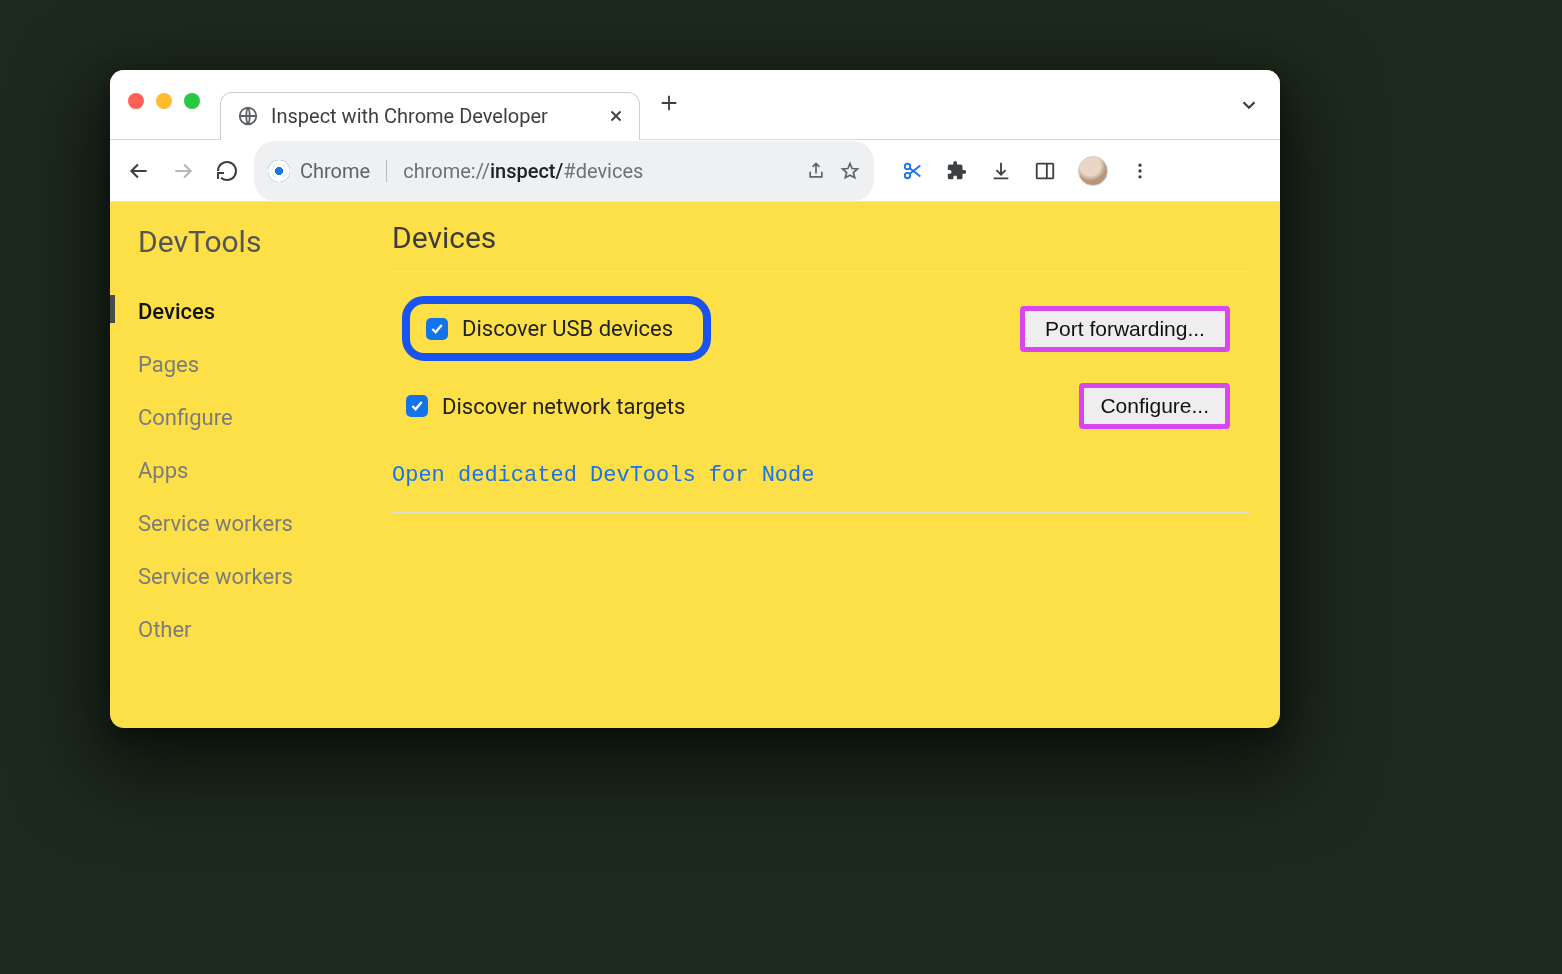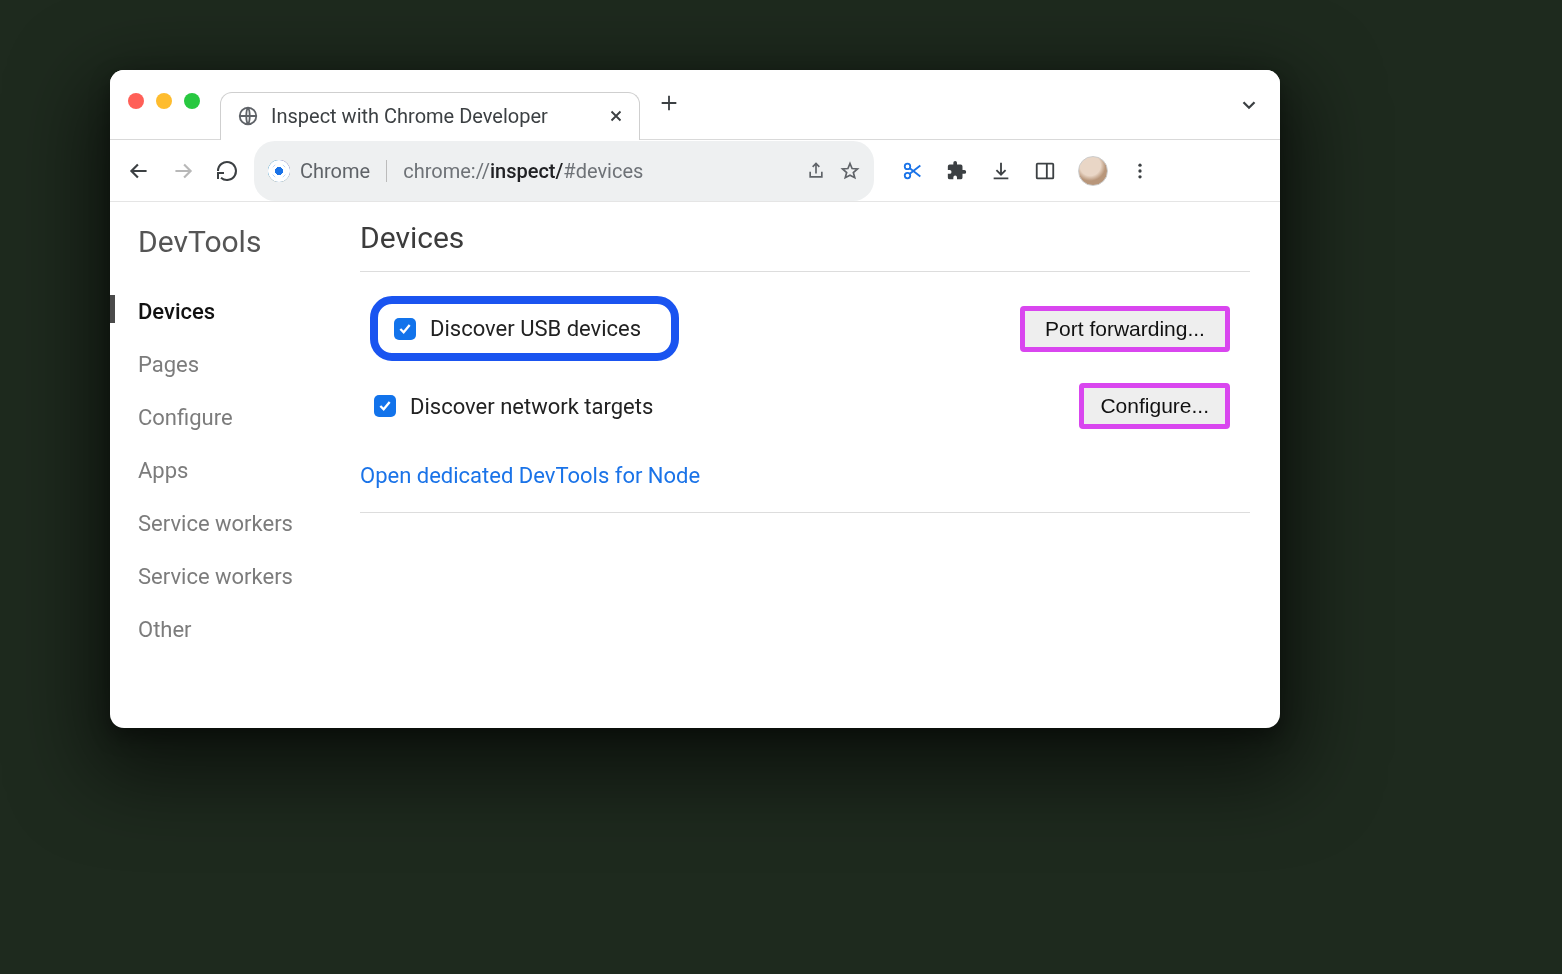--- a/index.html
+++ b/index.html
@@ -9,21 +9,21 @@
     width: 1562px;
     height: 974px;
     position: relative;
   }
   .window {
     position: absolute;
     left: 110px;
     top: 70px;
     width: 1170px;
     height: 658px;
-    background: #ffffff;
+    background: #fde047;
     border-radius: 14px;
     box-shadow: 0 30px 80px 20px rgba(0,0,0,0.55), 0 8px 20px rgba(0,0,0,0.35);
     overflow: hidden;
     display: flex;
     flex-direction: column;
   }
   
   .titlebar {
     height: 70px;
     background: #fff;
@@ -147,20 +147,21 @@
   }
   .avatar {
     width: 30px; height: 30px; border-radius: 50%;
     background: radial-gradient(circle at 40% 30%, #e9d6c6 0 40%, #b8967a 60% 100%);
     border: 1px solid #ccc;
   }
   
   .content {
     flex: 1;
     display: flex;
+    gap: 32px;
   }
   .sidebar {
     width: 250px;
     padding: 22px 0 0 28px;
   }
   .logo {
     font-size: 30px;
     color: #555;
     margin-bottom: 26px;
     font-weight: 400;
@@ -237,20 +238,21 @@
     cursor: pointer;
     min-width: 210px;
     text-align: center;
   }
   .link {
     color: #1a73e8;
     font-size: 22px;
     display: inline-block;
     padding: 12px 0 16px 0;
     cursor: pointer;
+    font-family: Liberation Mono, monospace;
   }
   .mainrule {
     border-top: 1px solid #ddd;
     margin-top: 8px;
   }
   .row.offset { padding-left: 10px; }
   .row.second .cbwrap { padding-left: 14px; }
   svg { display: block; }
 </style>
 </head>

